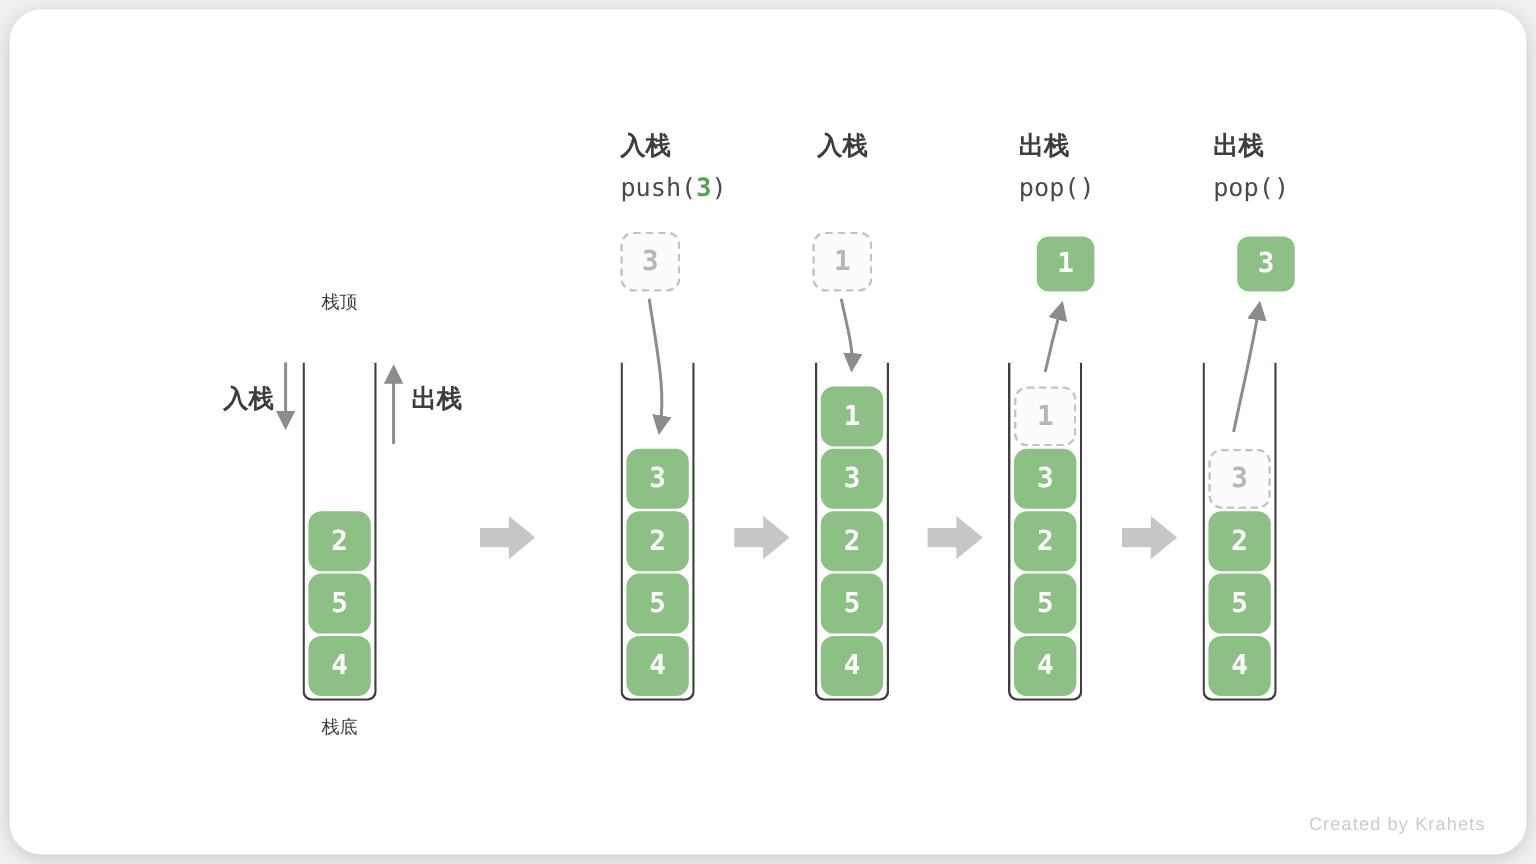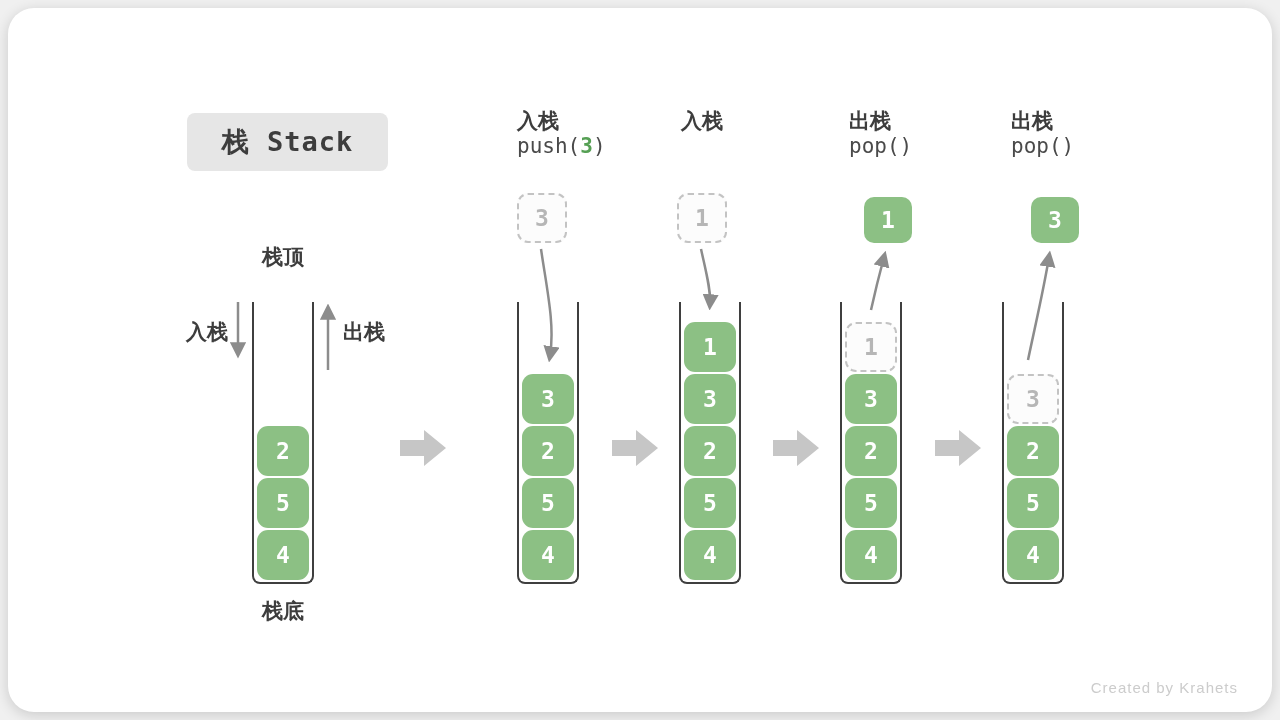--- a/index.html
+++ b/index.html
@@ -32,21 +32,21 @@
     background:var(--title-bg);border-radius:8px;
     display:flex;align-items:center;justify-content:center;
     font-family:"DejaVu Sans Mono","DejaVu Sans",monospace;
     font-size:27px;font-weight:bold;color:var(--text-dark);letter-spacing:1px;
   }
   .col-header{position:absolute;top:100px;width:160px;}
   .col-header .cn{
     font-size:21px;font-weight:bold;color:var(--text-dark);line-height:26px;
   }
   .col-header .code{
-    font-family:"DejaVu Sans Mono","Liberation Mono",monospace;
+    margin-top:10px;font-family:"DejaVu Sans Mono","Liberation Mono",monospace;
     font-size:21px;color:var(--code-text);line-height:24px;
   }
   .col-header .code .arg{color:var(--arg-green);font-weight:bold;}
   .stack{
     position:absolute;top:294px;width:62px;height:282px;
     border:2px solid var(--wall);border-top:none;border-radius:0 0 8px 8px;
     display:flex;flex-direction:column;justify-content:flex-end;align-items:center;
     gap:2px;padding-bottom:2px;background:#fff;
   }
   .slot{
@@ -67,40 +67,37 @@
     font-size:23px;font-weight:bold;
   }
   .float-box.solid{
     background:var(--box-green);color:#fff;width:48px;height:46px;border-radius:10px;
   }
   .side-label{
     position:absolute;font-size:21px;font-weight:bold;color:var(--text-dark);
   }
   .center-label{
     position:absolute;width:62px;text-align:center;
-    font-size:21px;font-weight:bold;color:var(--text-dark);
+    font-size:15px;font-weight:normal;color:var(--text-dark);
   }
   .overlay{position:absolute;left:0;top:0;width:1264px;height:704px;pointer-events:none;}
   .overlay .curve{fill:none;stroke:var(--arrow);stroke-width:2.5;}
   .overlay .blockarrow{fill:var(--block-arrow);stroke:none;}
   .overlay .ah{fill:var(--arrow);}
   .watermark{
     position:absolute;right:34px;bottom:16px;
     font-family:Liberation Sans, sans-serif;
     font-size:15px;color:var(--watermark);letter-spacing:1px;
   }
 </style>
 </head>
 <body>
 
 <div class="card">
 
-  <div class="title-box">
-    <span>栈 Stack</span>
-  </div>
 
   <div class="col-header" style="left:509px;">
     <div class="cn">入栈</div>
     <div class="code"><span>push(</span><span class="arg">3</span><span>)</span></div>
   </div>
   <div class="col-header" style="left:673px;">
     <div class="cn">入栈</div>
   </div>
   <div class="col-header" style="left:841px;">
     <div class="cn">出栈</div>

